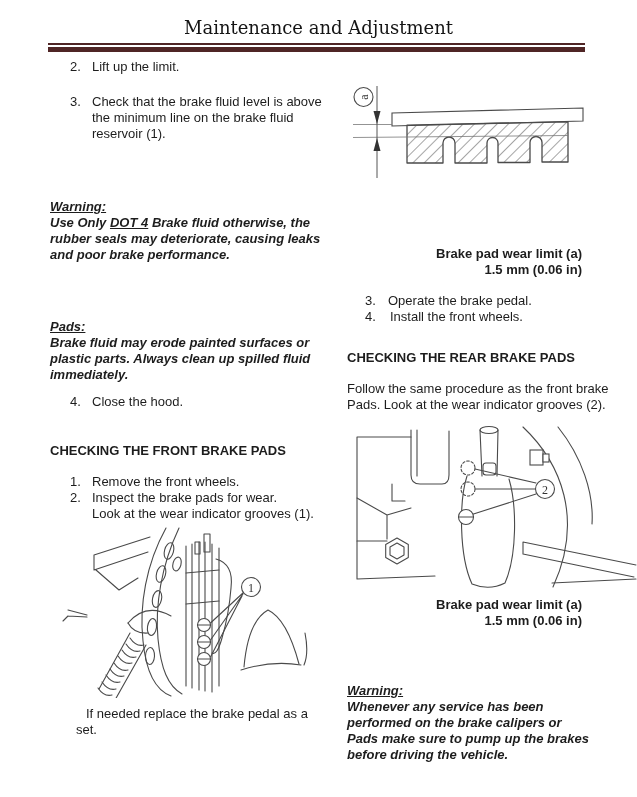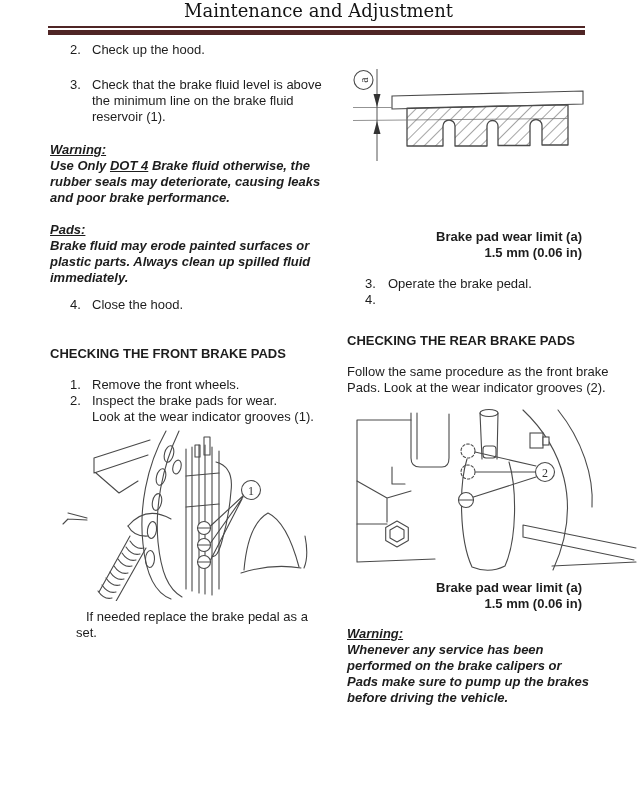--- a/index.html
+++ b/index.html
@@ -9,21 +9,21 @@
     width: 637px;
     height: 797px;
     background: #ffffff;
     overflow: hidden;
     font-family: "Liberation Sans", sans-serif;
     font-size: 13px;
     line-height: 16px;
     color: #1d1d1d;
   }
   
-  .page-header { }
+  .page-header { padding-top: 17px; }
   .page-title {
     font-family: "DejaVu Serif", serif;
     font-weight: normal;
     font-size: 18px;
     line-height: 22px;
     text-align: center;
     color: #141414;
   }
   .rule-wrap { width: 537px; margin: 4px 0 0 48px; }
   .rule-thin  { height: 2px; background: #4f2525; }
@@ -36,21 +36,21 @@
   .col-right { width: 290px; margin-left: 12px; }
 
   
   .list-row { display: flex; padding-left: 20px; }
   .list-num { width: 22px; flex: none; }
   .list-text { max-width: 240px; }
   .block { display: block; }
 
   
   .alert { font-weight: bold; font-style: italic; }
-  .alert-label { text-decoration: underline; display: inline-block; }
+  .alert-label { text-decoration: underline; display: inline-block; margin-top: 40px; }
   .u { text-decoration: underline; }
   .alert-body { max-width: 285px; font-style: italic; }
   .alert-narrow .alert-body { max-width: 245px; }
 
   
   .section-heading { font-weight: bold; font-size: 13px; line-height: 17px; }
 
   
   .fig-caption { width: 235px; text-align: right; font-weight: bold; }
 
@@ -95,21 +95,21 @@
       <div class="rule-thick"></div>
     </div>
   </div>
 
   <div class="columns">
 
     <div class="col-left">
 
       <div class="list-row mt7">
         <span class="list-num">2.</span>
-        <span class="list-text">Check up the hood.</span>
+        <span class="list-text">Lift up the limit.</span>
       </div>
 
       <div class="list-row mt19">
         <span class="list-num">3.</span>
         <span class="list-text">Check that the brake fluid level is above the minimum line on the brake fluid reservoir (1).</span>
       </div>
 
       <div class="alert mt17">
         <span class="alert-label block">Warning:</span>
         <div class="alert-body"><span>Use Only </span><span class="u">DOT 4</span><span> Brake fluid otherwise, the rubber seals may deteriorate, causing leaks and poor brake performance.</span></div>
@@ -215,20 +215,21 @@
         <span class="block">Brake pad wear limit (a)</span>
         <span class="block">1.5 mm (0.06 in)</span>
       </div>
 
       <div class="list-row mt15" style="padding-left:18px;">
         <span class="list-num" style="width:23px;">3.</span>
         <span class="list-text">Operate the brake pedal.</span>
       </div>
       <div class="list-row" style="padding-left:18px;">
         <span class="list-num" style="width:25px;">4.</span>
+        <span class="list-text">Install the front wheels.</span>
       </div>
 
       <div class="section-heading rear-heading mt16">CHECKING THE REAR BRAKE PADS</div>
 
       <p class="intro-para mt15">Follow the same procedure as the front brake Pads. Look at the wear indicator grooves (2).</p>
 
       <svg class="mt8" width="290" height="168" viewBox="0 0 290 168">
 
         <path class="sketch" d="M64,9 L64,54 Q64,63 73,63 L95,63 Q102,63 102,54 L102,10"></path>
         <path class="sketch" d="M70,9 L70,55"></path>

